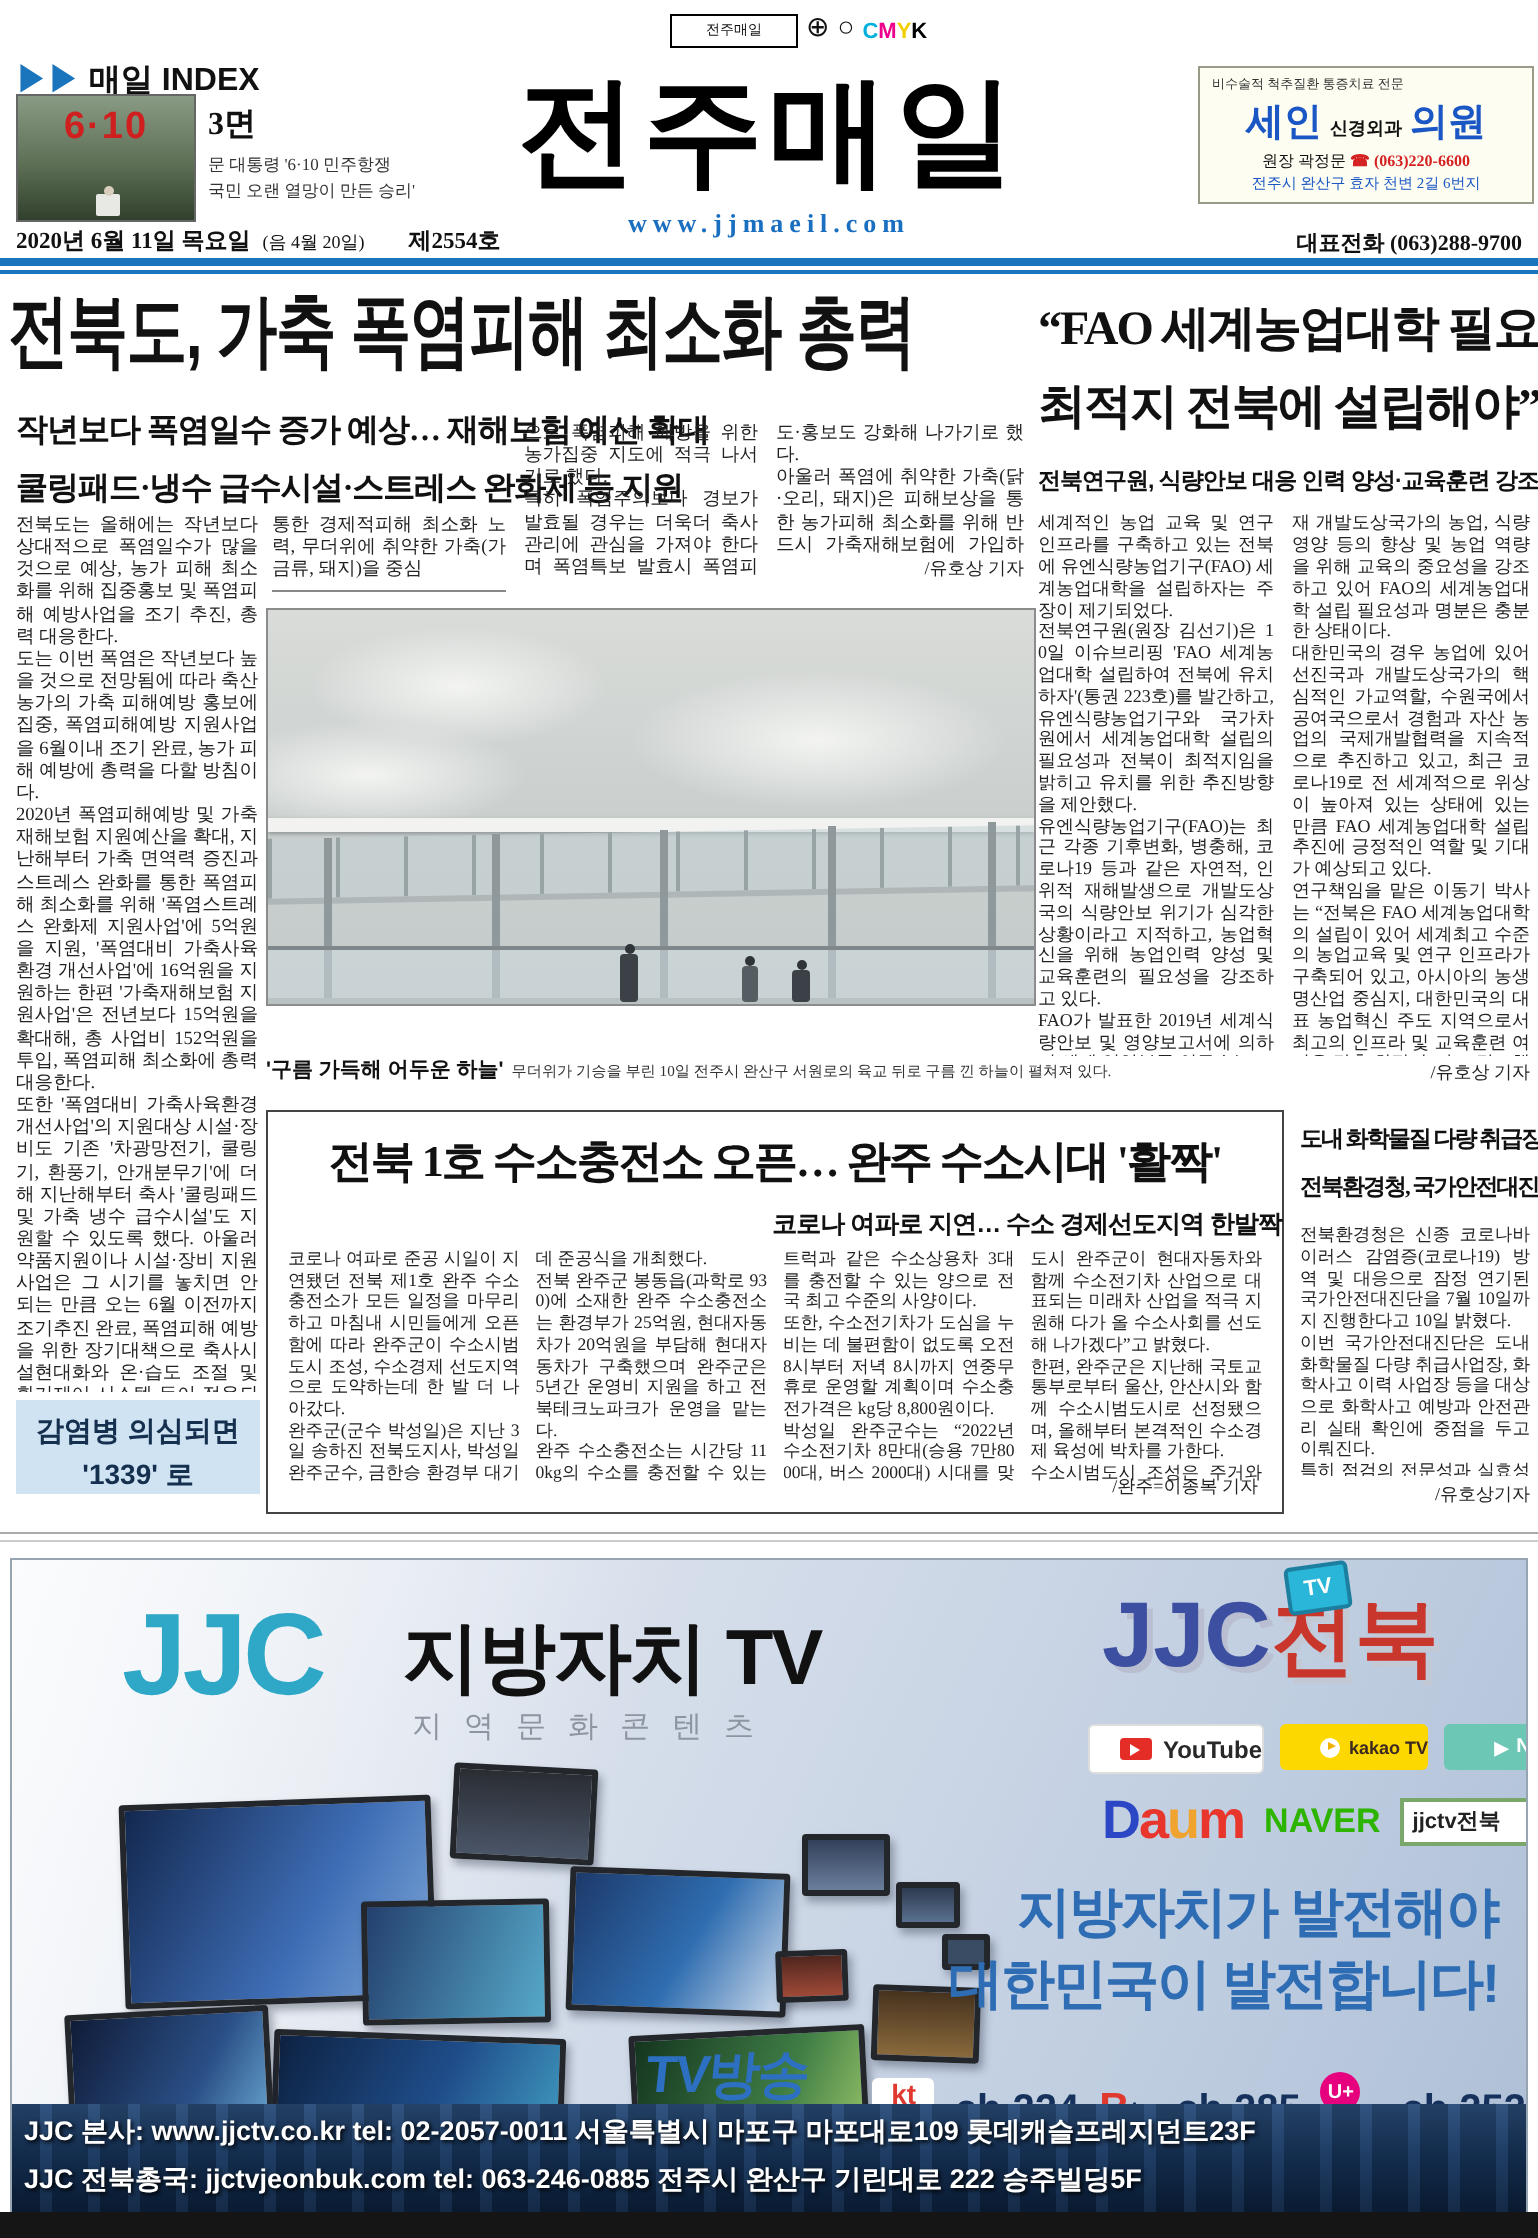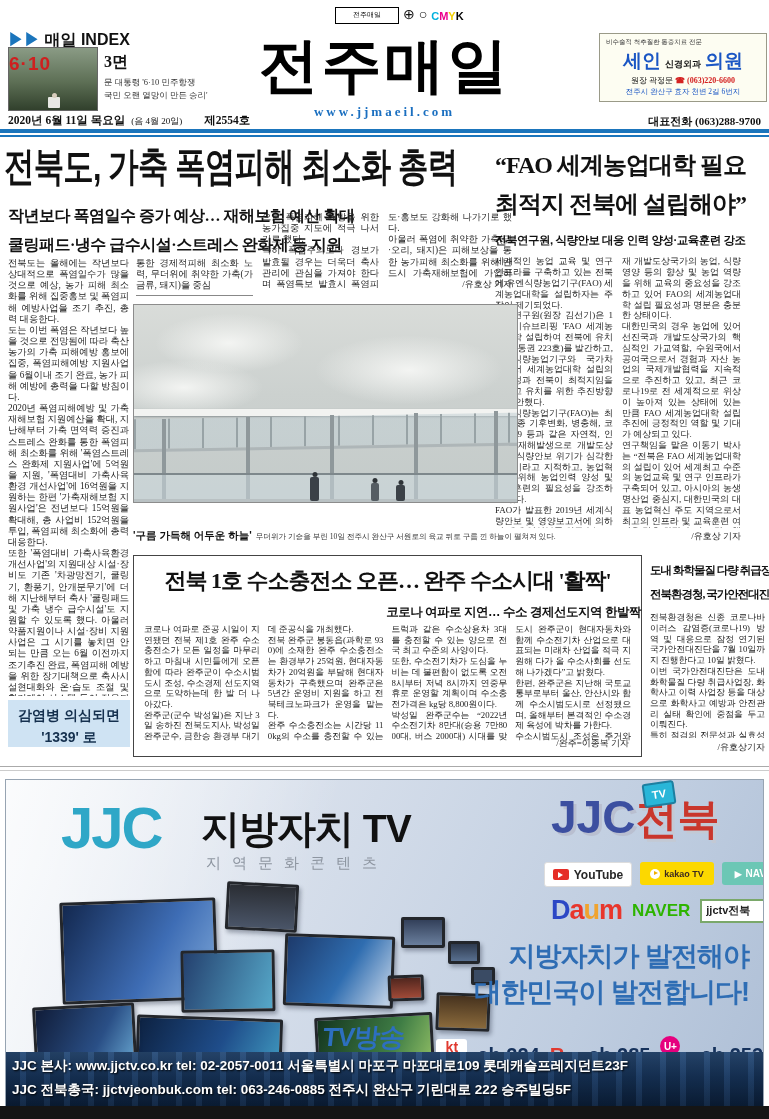--- a/index.html
+++ b/index.html
@@ -29,21 +29,21 @@
   .person{position:absolute;background:#3b4147;border-radius:2px;}
   .person::before{content:"";position:absolute;top:-5px;left:50%;transform:translateX(-50%);
       width:5px;height:5px;border-radius:50%;background:#2f3438;}
   .notice{background:#cfe3f3;text-align:center;font-weight:bold;color:#15304e;
           font-family:"Liberation Sans",sans-serif;font-size:14px;line-height:1.55;padding-top:5px;}
   
   .jjc-ad{border:1px solid #97a4b2;overflow:hidden;
      background:linear-gradient(115deg,#eef2f7 0%,#d7dfeb 35%,#bfcde0 75%,#aebfd6 100%);}
   .jjc-ad::before{content:"";position:absolute;inset:0;
      background:linear-gradient(105deg,rgba(255,255,255,.75) 0%,rgba(255,255,255,0) 40%);}
-  .chip{display:inline-flex;align-items:center;justify-content:center;height:23px;border-radius:3px;
+  .chip{display:inline-flex;align-items:center;justify-content:flex-end;height:23px;border-radius:3px;
         font-family:"Liberation Sans",sans-serif;font-weight:bold;}
   .tvscr{position:absolute;border:3px solid #23262b;border-radius:2px;box-shadow:2px 3px 4px rgba(20,30,50,.35);}
   .skyline{background:linear-gradient(#2a4d78 0%,#17355c 45%,#0b1f3a 100%);}
   .skyline::before{content:"";position:absolute;inset:0;opacity:.35;
      background:repeating-linear-gradient(90deg,rgba(0,0,0,.5) 0 14px,rgba(120,160,210,.25) 14px 20px,rgba(0,0,0,.4) 20px 38px,rgba(140,180,220,.2) 38px 44px);}
   .foot-line{position:relative;color:#fff;font-family:"Liberation Sans",sans-serif;font-weight:bold;
      font-size:13.5px;white-space:nowrap;text-shadow:1px 1px 2px #000;}
 </style>
 </head>
 <body>
@@ -59,21 +59,21 @@
     <span class="cmyk">
       <span style="color:#00b0dd">C</span><span style="color:#ec008c">M</span><span style="color:#f2cf00">Y</span><span style="color:#000">K</span>
     </span>
   </div>
 
   <div class="abs sans" style="left:8px;top:30px;font-size:16px;font-weight:bold;">
     <span style="color:#1b75bc;">▶▶</span>
     <span>매일 INDEX</span>
   </div>
   <div class="abs" style="left:8px;top:47px;width:88px;height:62px;border:1px solid #666;overflow:hidden;background:linear-gradient(#8a9b85 0%,#5d6f55 55%,#31402c 100%);">
-    <div class="sans" style="position:absolute;top:5px;width:100%;font-weight:900;font-size:19px;color:#cf1f1f;letter-spacing:1px;">6·10</div>
+    <div class="sans" style="position:absolute;top:5px;width:100%;text-align:center;font-weight:900;font-size:19px;color:#cf1f1f;letter-spacing:1px;">6·10</div>
     <div style="position:absolute;left:39px;bottom:2px;width:12px;height:11px;background:#e8e8e4;border-radius:1px;"></div>
     <div style="position:absolute;left:43px;bottom:12px;width:5px;height:5px;border-radius:50%;background:#d9cdbd;"></div>
   </div>
   <div class="abs" style="left:104px;top:52px;font-weight:bold;font-size:16px;">3면</div>
   <div class="abs" style="left:104px;top:76px;font-size:8.5px;line-height:1.5;color:#333;">
     <div>문 대통령 '6·10 민주항쟁</div>
     <div>국민 오랜 열망이 만든 승리'</div>
   </div>
 
   <div class="abs masthead" style="left:50%;top:36px;transform:translateX(-50%);">전주매일</div>
@@ -115,21 +115,21 @@
   <div class="abs byline" style="left:388px;top:278px;width:124px;">/유호상 기자</div>
   <div class="abs bodytxt" style="left:8px;top:258px;width:121px;height:438px;"> 전북도는 올해에는 작년보다 상대적으로 폭염일수가 많을 것으로 예상, 농가 피해 최소화를 위해 집중홍보 및 폭염피해 예방사업을 조기 추진, 총력 대응한다.
  도는 이번 폭염은 작년보다 높을 것으로 전망됨에 따라 축산농가의 가축 피해예방 홍보에 집중, 폭염피해예방 지원사업을 6월이내 조기 완료, 농가 피해 예방에 총력을 다할 방침이다.
  2020년 폭염피해예방 및 가축재해보험 지원예산을 확대, 지난해부터 가축 면역력 증진과 스트레스 완화를 통한 폭염피해 최소화를 위해 '폭염스트레스 완화제 지원사업'에 5억원을 지원, '폭염대비 가축사육환경 개선사업'에 16억원을 지원하는 한편 '가축재해보험 지원사업'은 전년보다 15억원을 확대해, 총 사업비 152억원을 투입, 폭염피해 최소화에 총력 대응한다.
  또한 '폭염대비 가축사육환경 개선사업'의 지원대상 시설·장비도 기존 '차광망전기, 쿨링기, 환풍기, 안개분무기'에 더해 지난해부터 축사 '쿨링패드 및 가축 냉수 급수시설'도 지원할 수 있도록 했다. 아울러 약품지원이나 시설·장비 지원 사업은 그 시기를 놓치면 안 되는 만큼 오는 6월 이전까지 조기추진 완료, 폭염피해 예방을 위한 장기대책으로 축사시설현대화와 온·습도 조절 및 환기제어 시스템 등이 적용되는 스마트축사 확대, 근본적인 축산위생을 개선 폭염피해 최소화에 최선을 다할 계획이다.
  전북도는 14개 시·군 축산부서 등 관계기관과 공조 체계를 구축, 오는 9월까지 가축 폭염대비 상황실을 운영, 폭염피해 상황을 빠짐없이 철저히 조사하는 한편, 가축재해보험 가입농가에 폭염 피해 발생시 신속한 손해 평가를 통한 보험금이 조기에 지급될 수 있도록 각 보험사에 협조를 요청할 계획이다.
  도는 가축재해보험 가입률 확대를</div>
   <div class="abs bodytxt" style="left:136px;top:258px;width:117px;height:33px;">통한 경제적피해 최소화 노력, 무더위에 취약한 가축(가금류, 돼지)을 중심</div>
   <div class="abs" style="left:136px;top:295px;width:117px;height:1px;background:#888;"></div>
 
-  <div class="abs" style="left:495px;top:150px;width:246px;">
+  <div class="abs" style="left:519px;top:150px;width:246px;">
     <div class="fao-hl">“FAO 세계농업대학 필요</div>
     <div class="fao-hl" style="margin-top:8px;">최적지 전북에 설립해야”</div>
     <div class="sans" style="margin-top:13px;font-weight:bold;font-size:11.5px;letter-spacing:-0.5px;white-space:nowrap;">전북연구원, 식량안보 대응 인력 양성·교육훈련 강조</div>
     <div style="margin-top:8px;display:flex;gap:9px;">
       <div class="bodytxt" style="width:118px;height:272px;font-size:9px;"> 세계적인 농업 교육 및 연구 인프라를 구축하고 있는 전북에 유엔식량농업기구(FAO) 세계농업대학을 설립하자는 주장이 제기되었다.
  전북연구원(원장 김선기)은 10일 이슈브리핑 'FAO 세계농업대학 설립하여 전북에 유치하자'(통권 223호)를 발간하고, 유엔식량농업기구와 국가차원에서 세계농업대학 설립의 필요성과 전북이 최적지임을 밝히고 유치를 위한 추진방향을 제안했다.
  유엔식량농업기구(FAO)는 최근 각종 기후변화, 병충해, 코로나19 등과 같은 자연적, 인위적 재해발생으로 개발도상국의 식량안보 위기가 심각한 상황이라고 지적하고, 농업혁신을 위해 농업인력 양성 및 교육훈련의 필요성을 강조하고 있다.
  FAO가 발표한 2019년 세계식량안보 및 영양보고서에 의하면 세계 영양부족 인구수는 2018년 기준 8억 2천만이 넘을 것으로 전망하고 있고, 식량불안을 겪고 있는 국가들 지정했는데, 아프리카 34개국, 아시아 8개국, 중남미·카리브 2개국 등 총 44개 등이다.
  따라서 FAO의 식량안보 대응과 더불어 지속가능한 발전(SDGs)을 위해 기아해소, 식량안보, 영양개선 목표를 달성하고자 노력하고 있고, FAO의 현</div>
       <div class="bodytxt" style="width:119px;height:272px;font-size:9px;">재 개발도상국가의 농업, 식량 영양 등의 향상 및 농업 역량을 위해 교육의 중요성을 강조하고 있어 FAO의 세계농업대학 설립 필요성과 명분은 충분한 상태이다.

